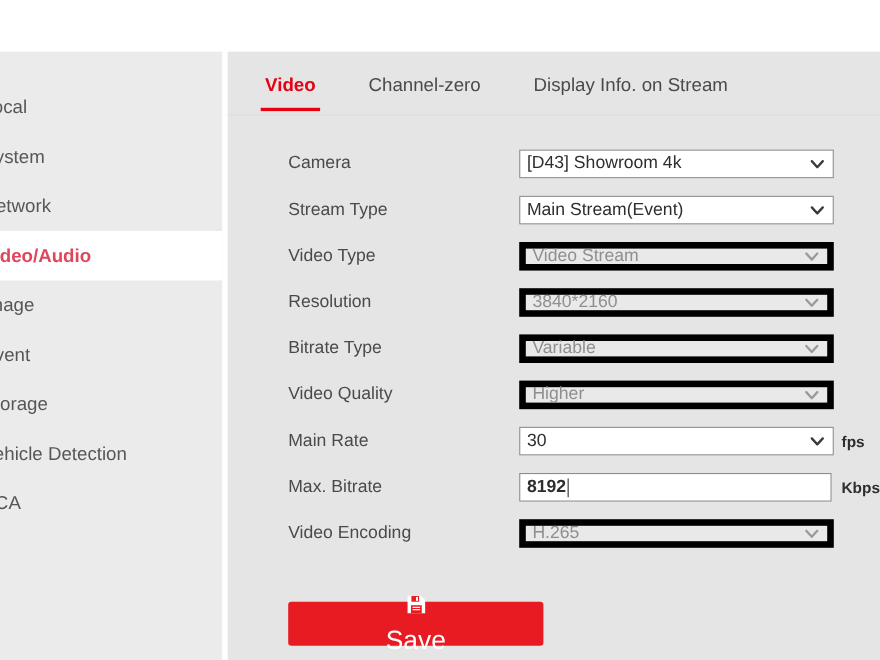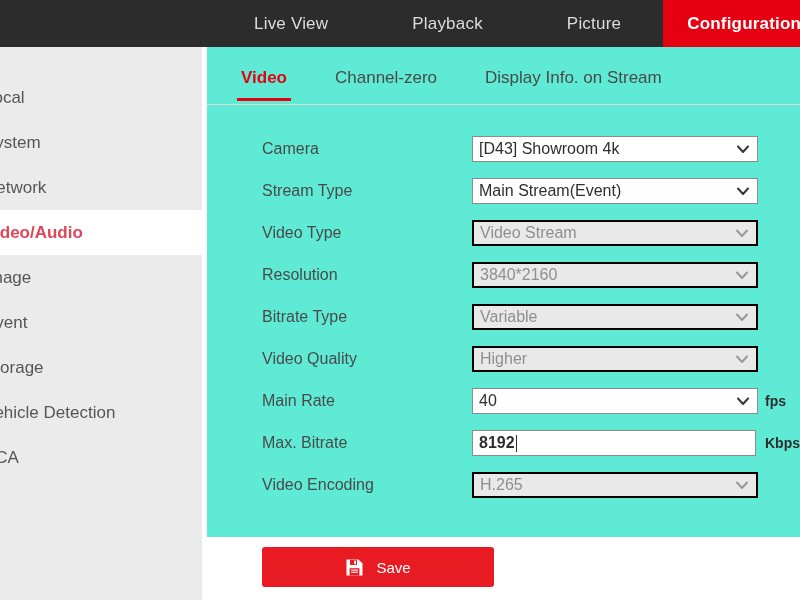--- a/index.html
+++ b/index.html
@@ -91,22 +91,22 @@
     color: #e0465a;
     font-weight: bold;
   }
 
   
   .content {
     position: absolute;
     left: 207px;
     top: 47px;
     width: 593px;
-    height: 490px;
-    background: #5eead4;
+    height: 553px;
+    background: #e5e5e5;
     box-sizing: border-box;
   }
 
   
   .tabbar {
     position: absolute;
     left: 0;
     top: 15px;
     width: 593px;
     height: 42px;
@@ -171,21 +171,21 @@
     color: #2e2e2e;
     padding-left: 6px;
     white-space: nowrap;
   }
   .field.wide {
     width: 284px;
     font-weight: bold;
   }
   .field.disabled {
     background: #e9e9e9;
-    border: 2px solid #000000;
+    border: 6px solid #000000;
     color: #8f8f8f;
   }
   .field .chev {
     position: absolute;
     right: 7px;
     top: 50%;
     width: 14px;
     height: 14px;
     margin-top: -7px;
     display: block;
@@ -215,56 +215,42 @@
     left: 55px;
     top: 500px;
   }
   .save-btn {
     width: 232px;
     height: 40px;
     background: #e81b23;
     border: none;
     border-radius: 3px;
     color: #ffffff;
-    font-size: 15px;
+    font-size: 24px;
     font-family: "Liberation Sans", sans-serif;
     display: flex;
     align-items: center;
     justify-content: center;
     gap: 12px;
     cursor: pointer;
     padding: 0;
+    flex-direction: column;
   }
   .save-icon {
     width: 19px;
     height: 19px;
     display: block;
   }
   .save-label { display: block; }
 </style>
 </head>
 <body>
 
 <div id="app">
 
-  <div class="topbar">
-    <div class="topbar-spacer"></div>
-    <div class="topnav-item wide">
-      <span>Live View</span>
-    </div>
-    <div class="topnav-item wide">
-      <span>Playback</span>
-    </div>
-    <div class="topnav-item wide">
-      <span>Picture</span>
-    </div>
-    <div class="topnav-item active clipped">
-      <span>Configuration</span>
-    </div>
-  </div>
 
   <div class="sidebar">
     <div class="side-item">
       <span class="side-label">Local</span>
     </div>
     <div class="side-item">
       <span class="side-label">System</span>
     </div>
     <div class="side-item">
       <span class="side-label">Network</span>
@@ -373,21 +359,21 @@
             <svg viewBox="0 0 14 14" width="14" height="14">
                 <path d="M2 4.5 L7 10 L12 4.5" fill="none" stroke="#9a9a9a" stroke-width="2.1" stroke-linecap="round" stroke-linejoin="round"></path>
               </svg>
           </span>
         </div>
       </div>
 
       <div class="row">
         <span class="label">Main Rate</span>
         <div class="field">
-          <span>40</span>
+          <span>30</span>
           <span class="chev">
             <svg viewBox="0 0 14 14" width="14" height="14">
                 <path d="M2 4.5 L7 10 L12 4.5" fill="none" stroke="#3a3a3a" stroke-width="2.1" stroke-linecap="round" stroke-linejoin="round"></path>
               </svg>
           </span>
         </div>
         <span class="unit">fps</span>
       </div>
 
       <div class="row">

